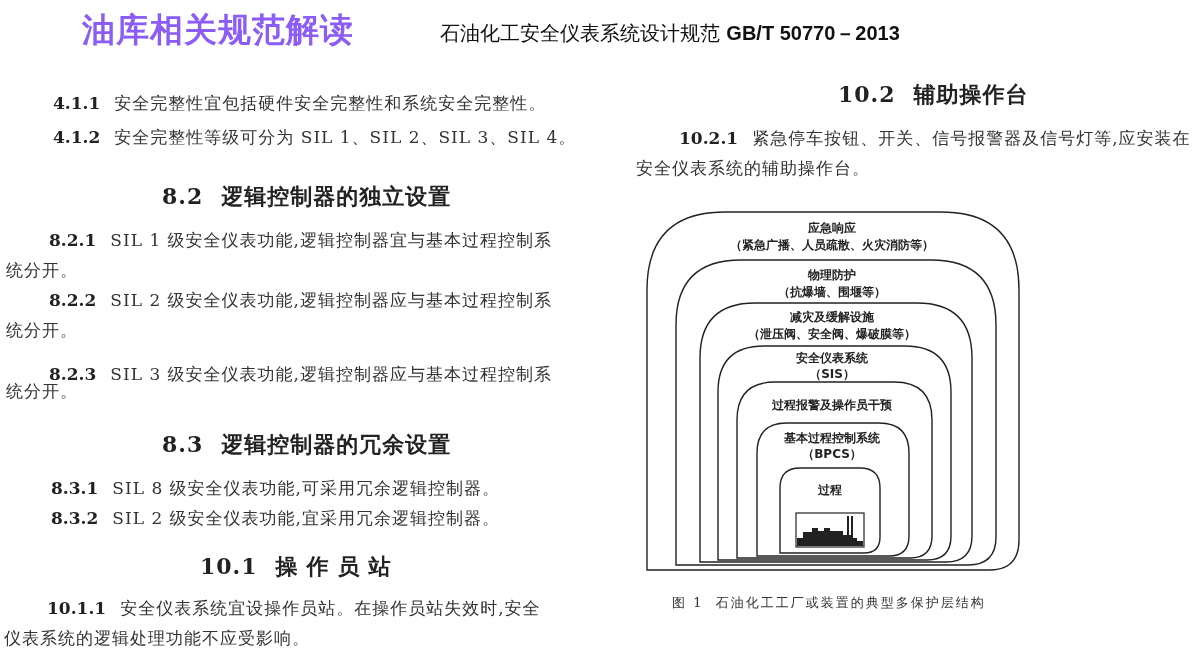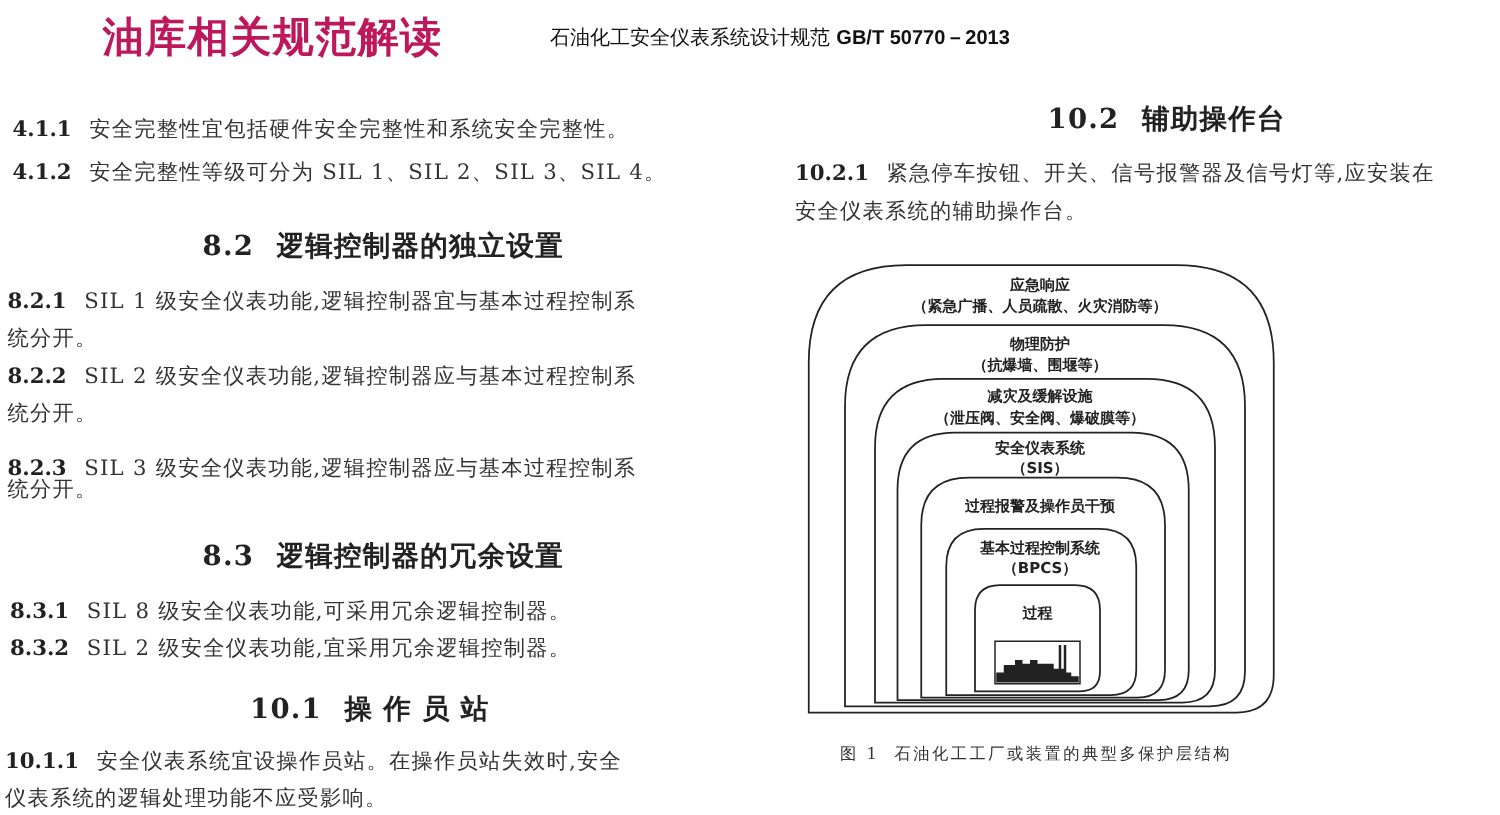--- a/index.html
+++ b/index.html
@@ -1,24 +1,24 @@
 <!DOCTYPE html>
 <html><head>
 <meta charset="utf-8">
 <style>
   html, body { margin:0; padding:0; }
   body { width:1200px; height:652px; background:#ffffff; position:relative; overflow:hidden;
          font-family:"DejaVu Serif", "Liberation Serif", serif; color:#222; }
   .abs { position:absolute; white-space:nowrap; }
   .red-title { left:82px; top:8px; font-family:"DejaVu Sans","Liberation Sans",sans-serif;
-               font-weight:bold; font-size:33px; color:#be185d; letter-spacing:1px; }
-  .std-title { left:440px; top:20px; font-size:16px; color:#111;text-align:center; }
+               font-weight:bold; font-size:33px; color:#8b5cf6; letter-spacing:1px; }
+  .std-title { left:440px; top:20px; font-size:20px; color:#111;text-align:center; }
   .std-title .code { font-family:"Liberation Sans","DejaVu Sans",sans-serif; font-weight:bold; }
   .clause { font-size:17px; color:#333; letter-spacing:1px; }
-  .clause .num { font-weight:bold; color:#222; margin-right:14px; letter-spacing:0; }
+  .clause .num { font-weight:bold; color:#222; margin-right:14px; letter-spacing:0;margin-left:43px; }
   .heading { font-size:22px; font-weight:bold; color:#222; letter-spacing:1px; }
   .heading .num { margin-right:18px; }
   .spaced { letter-spacing:9px; }
   svg text { font-family:"DejaVu Sans","Liberation Sans",sans-serif; fill:#222; }
   .caption { left:672px; top:594px; font-size:13px; font-weight:normal; color:#333; letter-spacing:2px; }
 </style>
 </head>
 <body>
 
 <div class="abs red-title">油库相关规范解读</div>

